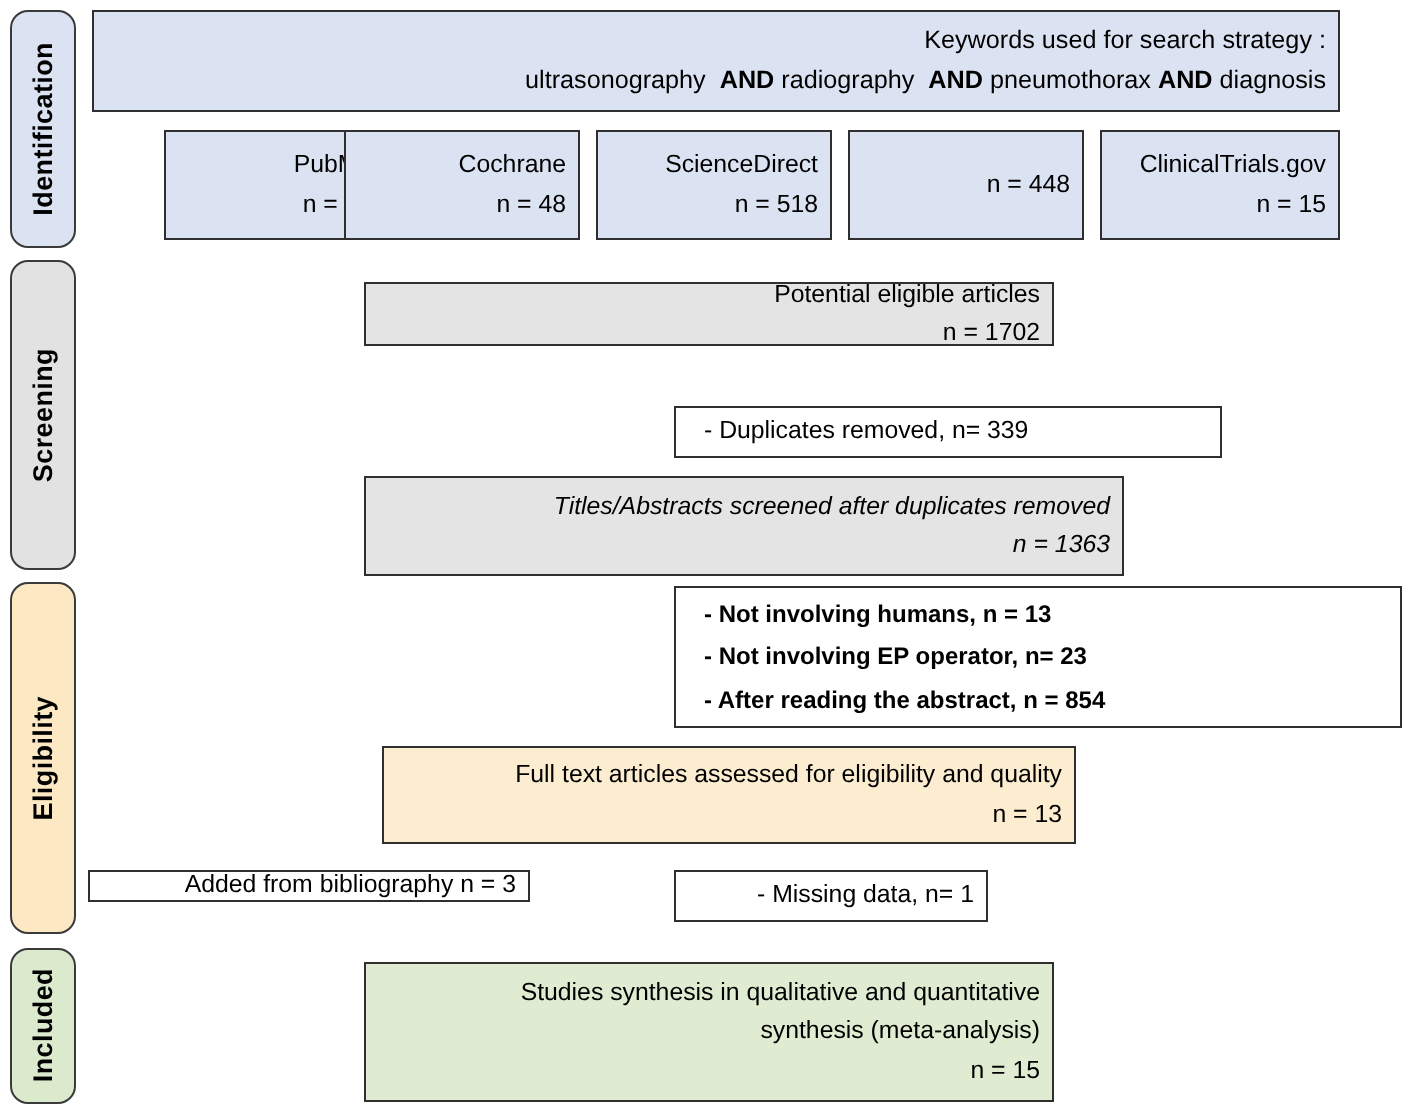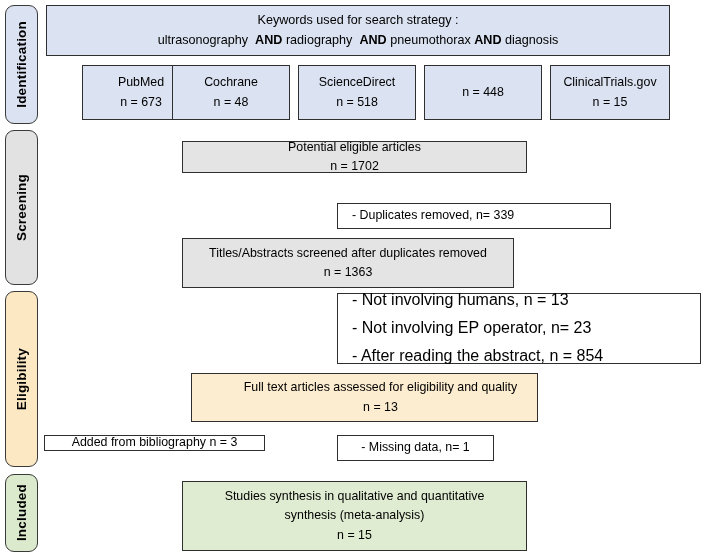--- a/index.html
+++ b/index.html
@@ -43,21 +43,21 @@
   #stage-eligibility    { left: 5px;  top: 291px; width: 33px; height: 176px; background: #fce8c3; }
   #stage-included       { left: 5px;  top: 474px; width: 33px; height: 78px;  background: #dbeacd; }
 
   
   .box {
     position: absolute;
     box-sizing: border-box;
     border: 1.6px solid #2f2f2f;
     display: flex;
     flex-direction: column;
-    align-items: center;
+    align-items: flex-end;
     justify-content: center;
     font-size: 12.4px;
     line-height: 1.55;
     color: #000;
     text-align: center;
     padding: 2px 6px;
   }
   .box .line { white-space: nowrap; }
   .box.blue  { background: #dbe2f1; }
   .box.grey  { background: #e4e4e4; }
@@ -77,24 +77,24 @@
   .kw-bold { font-weight: bold; }
 
   #box-pubmed         { left: 46px;  top: 65px;  width: 118px; height: 55px; margin-left: 36px; }
   #box-cochrane       { left: 172px; top: 65px;  width: 118px; height: 55px; }
   #box-sciencedirect  { left: 298px; top: 65px;  width: 118px; height: 55px; }
   #box-webofscience   { left: 424px; top: 65px;  width: 118px; height: 55px; }
   #box-clinicaltrials { left: 550px; top: 65px;  width: 120px; height: 55px; }
 
   #box-potential   { left: 182px; top: 141px; width: 345px; height: 32px; }
   #box-duplicates  { left: 337px; top: 203px; width: 274px; height: 26px; }
-  #box-screened    { left: 182px; top: 238px; width: 332px; height: 50px; }
+  #box-screened    { left: 182px; top: 238px; width: 380px; height: 50px; font-style: italic; }
 
   #box-excluded    { left: 337px; top: 293px; width: 364px; height: 71px; }
-  #box-excluded .line { font-size: 16px; margin: 1.5px 0; }
+  #box-excluded .line { font-size: 12px; margin: 1.5px 0; font-weight: bold; }
 
   #box-fulltext    { left: 191px; top: 373px; width: 347px; height: 49px; padding-left: 38px; }
 
   #box-bibliography { left: 44px;  top: 435px; width: 221px; height: 16px; }
   #box-missing      { left: 337px; top: 435px; width: 157px; height: 26px; }
 
   #box-included    { left: 182px; top: 481px; width: 345px; height: 70px; }
 </style>
 </head>
 <body>

